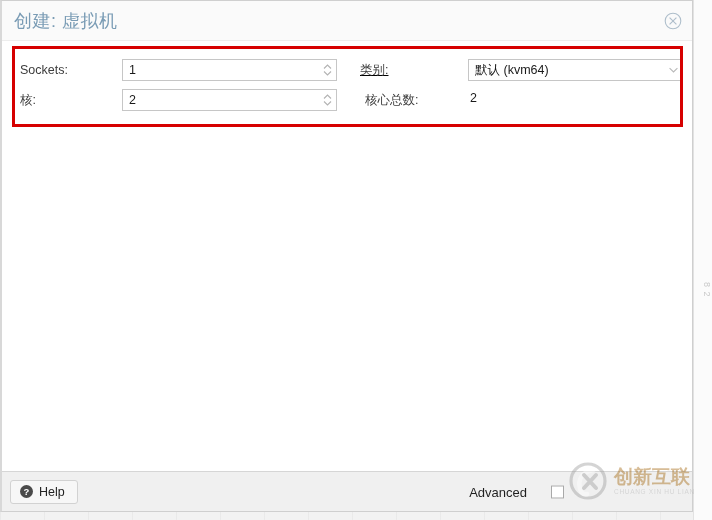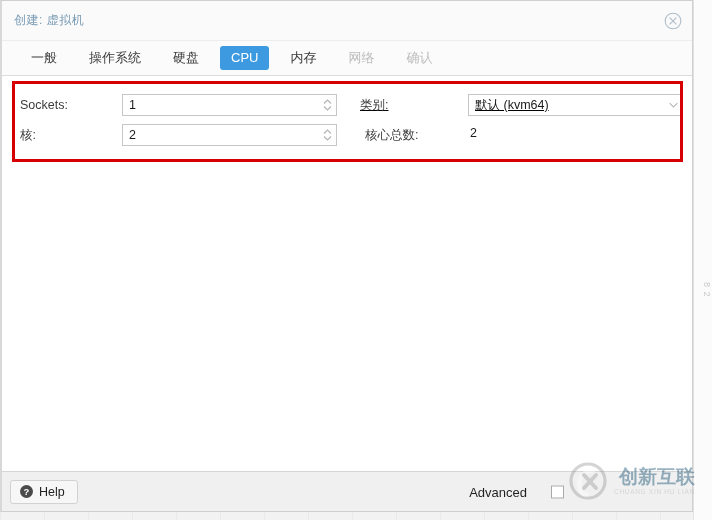--- a/index.html
+++ b/index.html
@@ -70,21 +70,21 @@
     min-height: 40px;
     background: #fafafa;
     border-bottom: 1px solid #ededed;
     display: flex;
     align-items: center;
     padding: 0 10px 0 12px;
     box-sizing: border-box;
     position: relative;
   }
   .dlg-title {
-    font-size: 12px;
+    font-size: 18px;
     color: #7a9cb5;
     letter-spacing: 0.5px;
     white-space: nowrap;
   }
   .close-btn {
     position: absolute;
     right: 10px;
     top: 50%;
     transform: translateY(-50%);
     width: 18px;
@@ -308,25 +308,24 @@
     flex: 0 0 40px;
   }
   #watermark .wm-text {
     display: flex;
     flex-direction: column;
     justify-content: center;
   }
   #watermark .wm-cn {
     font-size: 19px;
     font-weight: bold;
-    color: #0c4a6e;
+    color: #a16207;
     letter-spacing: 0px;
     line-height: 21px;
     white-space: nowrap;
-    text-align: right;
   }
   #watermark .wm-en {
     font-size: 6.5px;
     color: #b0b0b0;
     letter-spacing: 0.7px;
     line-height: 9px;
     white-space: nowrap;
   }
 </style>
 </head>
@@ -342,29 +341,20 @@
     <div class="dlg-title">创建: 虚拟机</div>
     <div class="close-btn">
       <svg width="18" height="18" viewBox="0 0 18 18">
         <circle cx="9" cy="9" r="7.8" fill="none" stroke="#aebecb" stroke-width="1.1"></circle>
         <line x1="5.6" y1="5.6" x2="12.4" y2="12.4" stroke="#aebecb" stroke-width="1.1"></line>
         <line x1="12.4" y1="5.6" x2="5.6" y2="12.4" stroke="#aebecb" stroke-width="1.1"></line>
       </svg>
     </div>
   </div>
 
-  <div class="tab-bar">
-    <div class="tab">一般</div>
-    <div class="tab">操作系统</div>
-    <div class="tab">硬盘</div>
-    <div class="tab active">CPU</div>
-    <div class="tab">内存</div>
-    <div class="tab disabled">网络</div>
-    <div class="tab disabled">确认</div>
-  </div>
 
   <div class="dlg-body">
 
     <div class="form-grid">
 
       <div class="frow" style="left:18px; top:13px;">
         <span class="flabel">Sockets:</span>
       </div>
       <div class="numfield" style="left:120px; top:13px;">
         <span class="val">1</span>
@@ -372,21 +362,21 @@
           <svg width="11" height="14" viewBox="0 0 11 14">
             <polyline points="2,5.5 5.5,2 9,5.5" fill="none" stroke="#b3b3b3" stroke-width="1.1"></polyline>
             <polyline points="2,8.5 5.5,12 9,8.5" fill="none" stroke="#b3b3b3" stroke-width="1.1"></polyline>
           </svg>
         </span>
       </div>
 
       <div class="frow" style="left:358px; top:13px;text-decoration:underline;">
         <span class="flabel">类别:</span>
       </div>
-      <div class="selfield" style="left:466px; top:13px;text-decoration:underline;">
+      <div class="selfield" style="left:466px; top:13px;">
         <span class="val">默认 (kvm64)</span>
         <span class="caret">
           <svg width="11" height="8" viewBox="0 0 11 8">
             <polyline points="1.6,2.2 5.5,6 9.4,2.2" fill="none" stroke="#b8b8b8" stroke-width="1.1"></polyline>
           </svg>
         </span>
       </div>
 
       <div class="frow" style="left:18px; top:43px;">
         <span class="flabel">核:</span>

